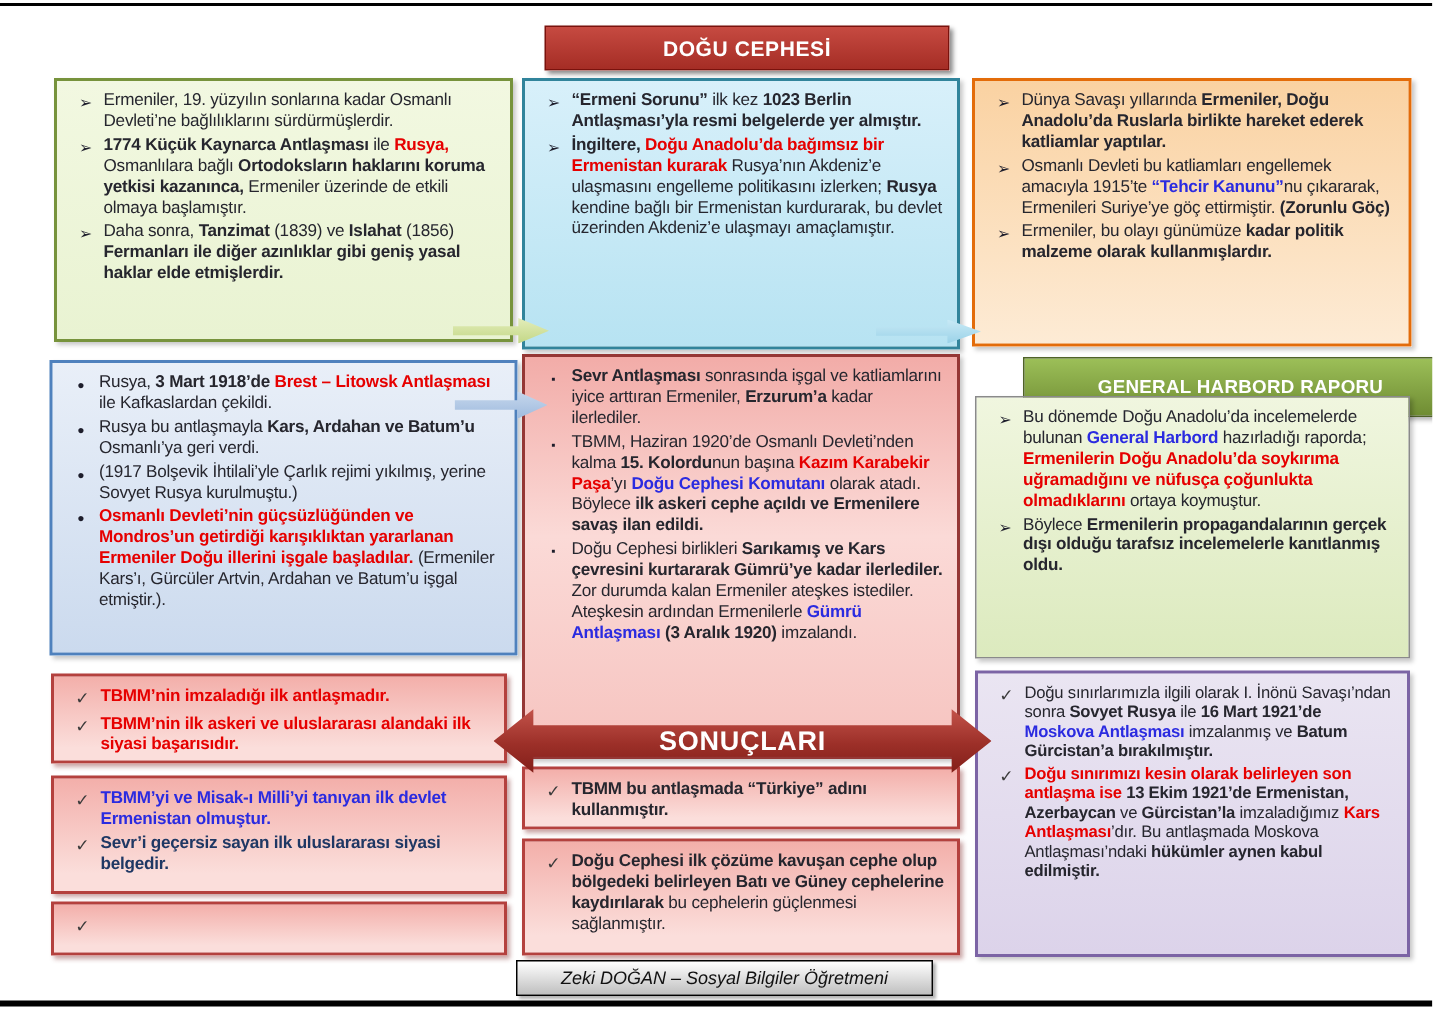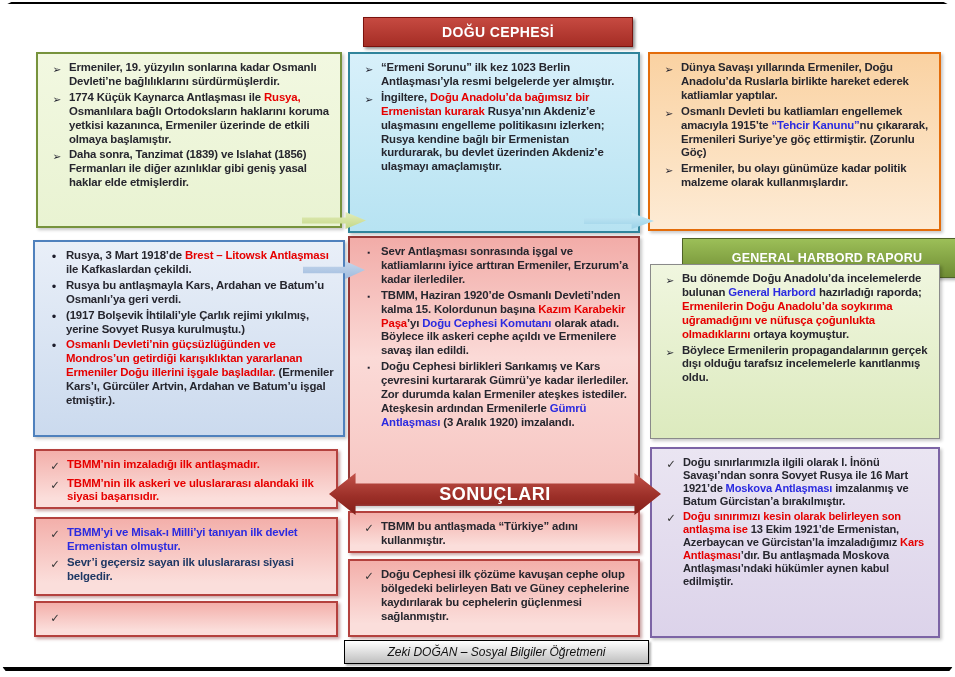--- a/index.html
+++ b/index.html
@@ -1,17 +1,17 @@
 <!DOCTYPE html>
 <html><head>
 <meta charset="utf-8">
 <style>
   html,body{margin:0;padding:0;background:#ffffff;}
   .stage{position:relative;width:955px;height:677px;background:#ffffff;
-         font-family:"Liberation Sans","DejaVu Sans",sans-serif;color:#26262E;overflow:hidden;border-radius:20px;}
+         font-family:"Liberation Sans","DejaVu Sans",sans-serif;color:#26262E;overflow:hidden;}
   .hline{position:absolute;left:0;width:955px;background:#000;}
   .topline{top:2px;height:2px;}
   .bottomline{top:667px;height:4px;}
 
   .title{position:absolute;left:363px;top:17px;width:268px;height:28px;
          background:linear-gradient(180deg,#C64A41,#A52D25);border:1px solid #7A120D;
          box-shadow:2px 2px 3px rgba(0,0,0,.45);color:#fff;font-weight:bold;font-size:14px;
          display:flex;align-items:center;justify-content:center;letter-spacing:.4px;}
 
   .box{position:absolute;box-sizing:border-box;overflow:hidden;padding:7px 8px 5px 7px;
@@ -40,33 +40,33 @@
           display:flex;align-items:center;justify-content:center;
           filter:drop-shadow(2px 2px 2px rgba(0,0,0,.35));}
   .banner span{color:#fff;font-weight:bold;font-size:18px;letter-spacing:.5px;}
 
   .arrow{position:absolute;z-index:4;
          clip-path:polygon(0 32%,68% 32%,68% 0,100% 50%,68% 100%,68% 68%,0 68%);}
   .a-green{left:302px;top:212px;width:64px;height:17px;background:linear-gradient(180deg,#E3EDBA,#C3D786);}
   .a-cyan {left:584px;top:213px;width:70px;height:16px;background:linear-gradient(180deg,#C9EAF6,#9AD2E8);}
   .a-blue {left:303px;top:261px;width:62px;height:18px;background:linear-gradient(180deg,#C6D7EC,#9FBBDE);}
 
-  .footer{position:absolute;left:344px;top:640px;width:305px;height:24px;box-sizing:border-box;
+  .footer{position:absolute;left:344px;top:640px;width:278px;height:24px;box-sizing:border-box;
           background:linear-gradient(180deg,#FFFFFF,#BFBFBF);border:1.5px solid #000;
           display:flex;align-items:center;justify-content:center;font-style:italic;
           font-size:12px;color:#111;box-shadow:2px 2px 2px rgba(0,0,0,.3);}
 
   .li{display:flex;align-items:flex-start;margin:0 0 2px 0;}
   .mk{flex:0 0 24px;text-align:center;font-size:10.5px;line-height:1.35;padding-top:1px;color:#1D1D2B;}
   .mk-dot{font-size:13px;line-height:1.05;}
   .mk-sq{font-size:8px;padding-top:3px;}
   .mk-chk{font-weight:bold;color:#3B3B3B;font-size:11.5px;}
   .tx{flex:1;font-size:11.4px;line-height:1.22;letter-spacing:-.15px;}
   .purple .tx{font-size:11.1px;line-height:1.17;}
-  .s-n{font-weight:700;}
+  .s-n{font-weight:400;}
   .s-b{font-weight:700;}
   .s-r{font-weight:700;color:#E60000;}
   .s-u{font-weight:700;color:#2B2BE0;text-align:right;}
   .s-v{font-weight:700;color:#1F3864;}
 </style>
 </head>
 <body>
 
 <div class="stage">
   <div class="hline topline"></div>

